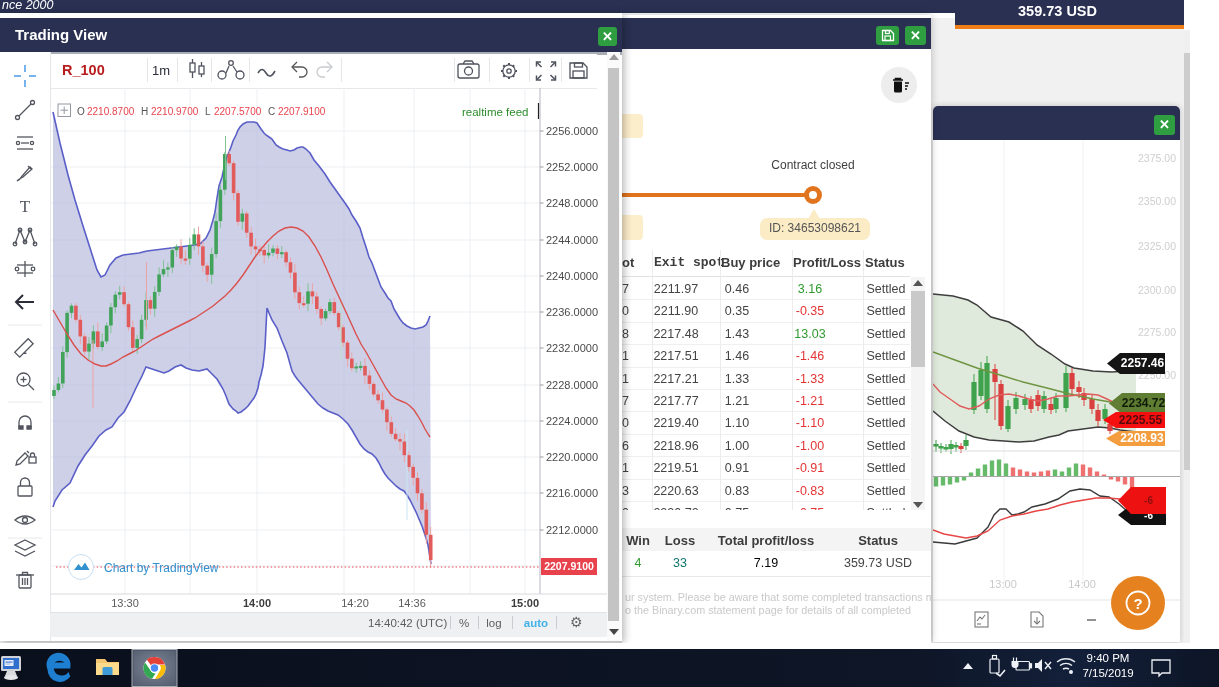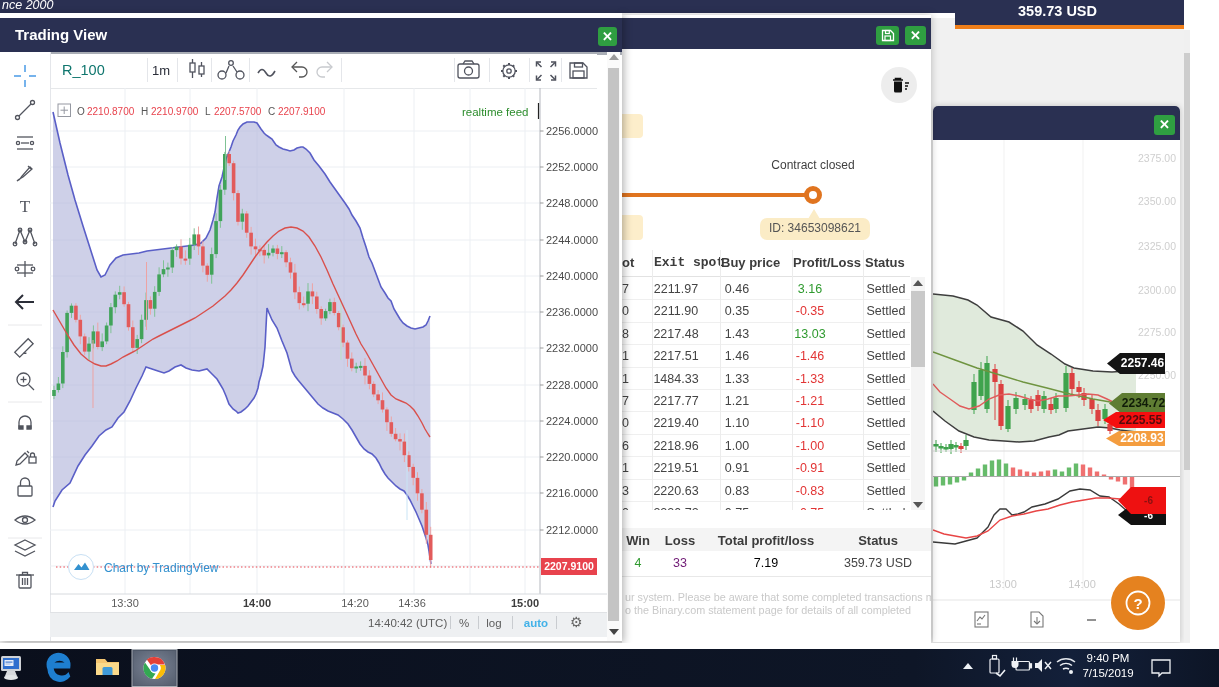--- a/index.html
+++ b/index.html
@@ -189,21 +189,21 @@
 <div class="abs cell" style="left:786px;top:327px;width:48px;text-align:center;color:#2f9a2f">13.03</div>
 <div class="abs cell" style="left:863px;top:327px;width:46px;text-align:center">Settled</div>
 <div class="abs" style="left:622px;top:344.2px;width:288px;height:1px;background:#efefef"></div>
 <div class="abs cell" style="left:622px;top:349px;width:8px;overflow:hidden;">1</div>
 <div class="abs cell" style="left:648px;top:349px;width:56px;text-align:center">2217.51</div>
 <div class="abs cell" style="left:713px;top:349px;width:48px;text-align:center">1.46</div>
 <div class="abs cell" style="left:786px;top:349px;width:48px;text-align:center;color:#e23434">-1.46</div>
 <div class="abs cell" style="left:863px;top:349px;width:46px;text-align:center">Settled</div>
 <div class="abs" style="left:622px;top:366.6px;width:288px;height:1px;background:#efefef"></div>
 <div class="abs cell" style="left:622px;top:372px;width:8px;overflow:hidden;">1</div>
-<div class="abs cell" style="left:648px;top:372px;width:56px;text-align:center">1484.33</div>
+<div class="abs cell" style="left:648px;top:372px;width:56px;text-align:center">2217.21</div>
 <div class="abs cell" style="left:713px;top:372px;width:48px;text-align:center">1.33</div>
 <div class="abs cell" style="left:786px;top:372px;width:48px;text-align:center;color:#e23434">-1.33</div>
 <div class="abs cell" style="left:863px;top:372px;width:46px;text-align:center">Settled</div>
 <div class="abs" style="left:622px;top:389.0px;width:288px;height:1px;background:#efefef"></div>
 <div class="abs cell" style="left:622px;top:394px;width:8px;overflow:hidden;">7</div>
 <div class="abs cell" style="left:648px;top:394px;width:56px;text-align:center">2217.77</div>
 <div class="abs cell" style="left:713px;top:394px;width:48px;text-align:center">1.21</div>
 <div class="abs cell" style="left:786px;top:394px;width:48px;text-align:center;color:#e23434">-1.21</div>
 <div class="abs cell" style="left:863px;top:394px;width:46px;text-align:center">Settled</div>
 <div class="abs" style="left:622px;top:411.4px;width:288px;height:1px;background:#efefef"></div>
@@ -245,21 +245,21 @@
 <div class="abs" style="left:911px;top:277px;width:14px;height:233px;background:#f4f4f4"></div>
 <div class="abs" style="left:911px;top:291px;width:14px;height:76px;background:#c9c9c9"></div>
 <div class="abs" style="left:913px;top:280px;width:0;height:0;border-left:5px solid transparent;border-right:5px solid transparent;border-bottom:6px solid #555"></div>
 <div class="abs" style="left:913px;top:502px;width:0;height:0;border-left:5px solid transparent;border-right:5px solid transparent;border-top:6px solid #555"></div>
 <div class="abs" style="left:622px;top:528px;width:309px;height:23px;background:#f4f4f4"></div>
 <div class="abs shdr" style="left:626px;top:533px;width:24px;">Win</div>
 <div class="abs shdr" style="left:664px;top:533px;width:32px;">Loss</div>
 <div class="abs shdr" style="left:712px;top:533px;width:108px;">Total profit/loss</div>
 <div class="abs shdr" style="left:850px;top:533px;width:56px;">Status</div>
 <div class="abs scell" style="left:626px;top:556px;width:24px;color:#2f9a2f">4</div>
-<div class="abs scell" style="left:664px;top:556px;width:32px;color:#701a75">33</div>
+<div class="abs scell" style="left:664px;top:556px;width:32px;color:#0f766e">33</div>
 <div class="abs scell" style="left:712px;top:556px;width:108px;color:#000000">7.19</div>
 <div class="abs scell" style="left:836px;top:556px;width:84px;">359.73 USD</div>
 <div class="abs" style="left:622px;top:576px;width:309px;height:1px;background:#e8e8e8"></div>
 <div class="abs" style="left:625px;top:591px;width:306px;font-size:10.8px;color:#c9c9c9;line-height:12.5px;white-space:nowrap;overflow:hidden">ur system. Please be aware that some completed transactions may<br>o the Binary.com statement page for details of all completed</div>
 <div class="abs" style="left:0;top:13px;width:622px;height:628px;background:#fff;box-shadow:2px 2px 8px rgba(0,0,0,0.3)"></div>
 <div class="abs" style="left:0;top:18px;width:622px;height:34px;background:#2a3052"></div>
 <div class="abs" style="left:15px;top:26px;font-size:15px;font-weight:bold;color:#fff">Trading View</div>
 <div class="abs" style="left:598px;top:27px;width:19px;height:19px;background:#2f9e41;border-radius:3px;color:#fff;font-weight:bold;font-size:13px;text-align:center;line-height:19px">✕</div>
 <div class="abs" style="left:0;top:52px;width:622px;height:2.5px;background:#a9adb5"></div>
 <div class="abs" style="left:50px;top:54px;width:547px;height:34px;background:#fff;border-bottom:1px solid #e6e8ea"></div>
@@ -297,21 +297,21 @@
       <path d="M509 63 v2 M509 77 v2 M501 71 h2 M515 71 h2 M503.3 65.3 l1.5 1.5 M512.7 75.2 l1.5 1.5 M503.3 76.7 l1.5 -1.5 M512.7 66.8 l1.5 -1.5" stroke-width="2"></path>
       <g stroke-width="1.5">
         <path d="M536.5 66.5 v-4.5 h4.5 M551 62 h4.5 v4.5 M555.5 75.5 v4.5 h-4.5 M541 80 h-4.5 v-4.5"></path>
         <path d="M537 62.5 l4.5 4.5 M555 62.5 l-4.5 4.5 M555 79.5 l-4.5 -4.5 M537 79.5 l4.5 -4.5"></path>
       </g>
       <path d="M570 63 h13 l4 4 v11 h-17 z"></path>
       <rect x="573" y="71" width="11" height="7"></rect>
       <rect x="574.5" y="63" width="8" height="4"></rect>
     </g>
   </svg>
-<div class="abs" style="left:62px;top:62px;font-size:14.5px;font-weight:normal;color:#0f766e">R_100</div>
+<div class="abs" style="left:62px;top:62px;font-size:14.5px;font-weight:bold;color:#b91c1c">R_100</div>
 <div class="abs" style="left:152px;top:63px;font-size:13px;color:#2a2e39">1m</div>
 <div class="abs" style="left:0;top:52px;width:50px;height:589px;background:#fff;border-right:1px solid #e4e6ea"></div>
 <svg class="abs" style="left:0;top:52px" width="50" height="589" viewBox="0 52 50 589">
     <g stroke="#54a0e8" stroke-width="1.6">
       <line x1="25" y1="65" x2="25" y2="72"></line>
       <line x1="25" y1="80" x2="25" y2="87"></line>
       <line x1="14" y1="76" x2="21" y2="76"></line>
       <line x1="29" y1="76" x2="36" y2="76"></line>
     </g>
     <g stroke="#52555e" fill="none" stroke-width="1.3">

